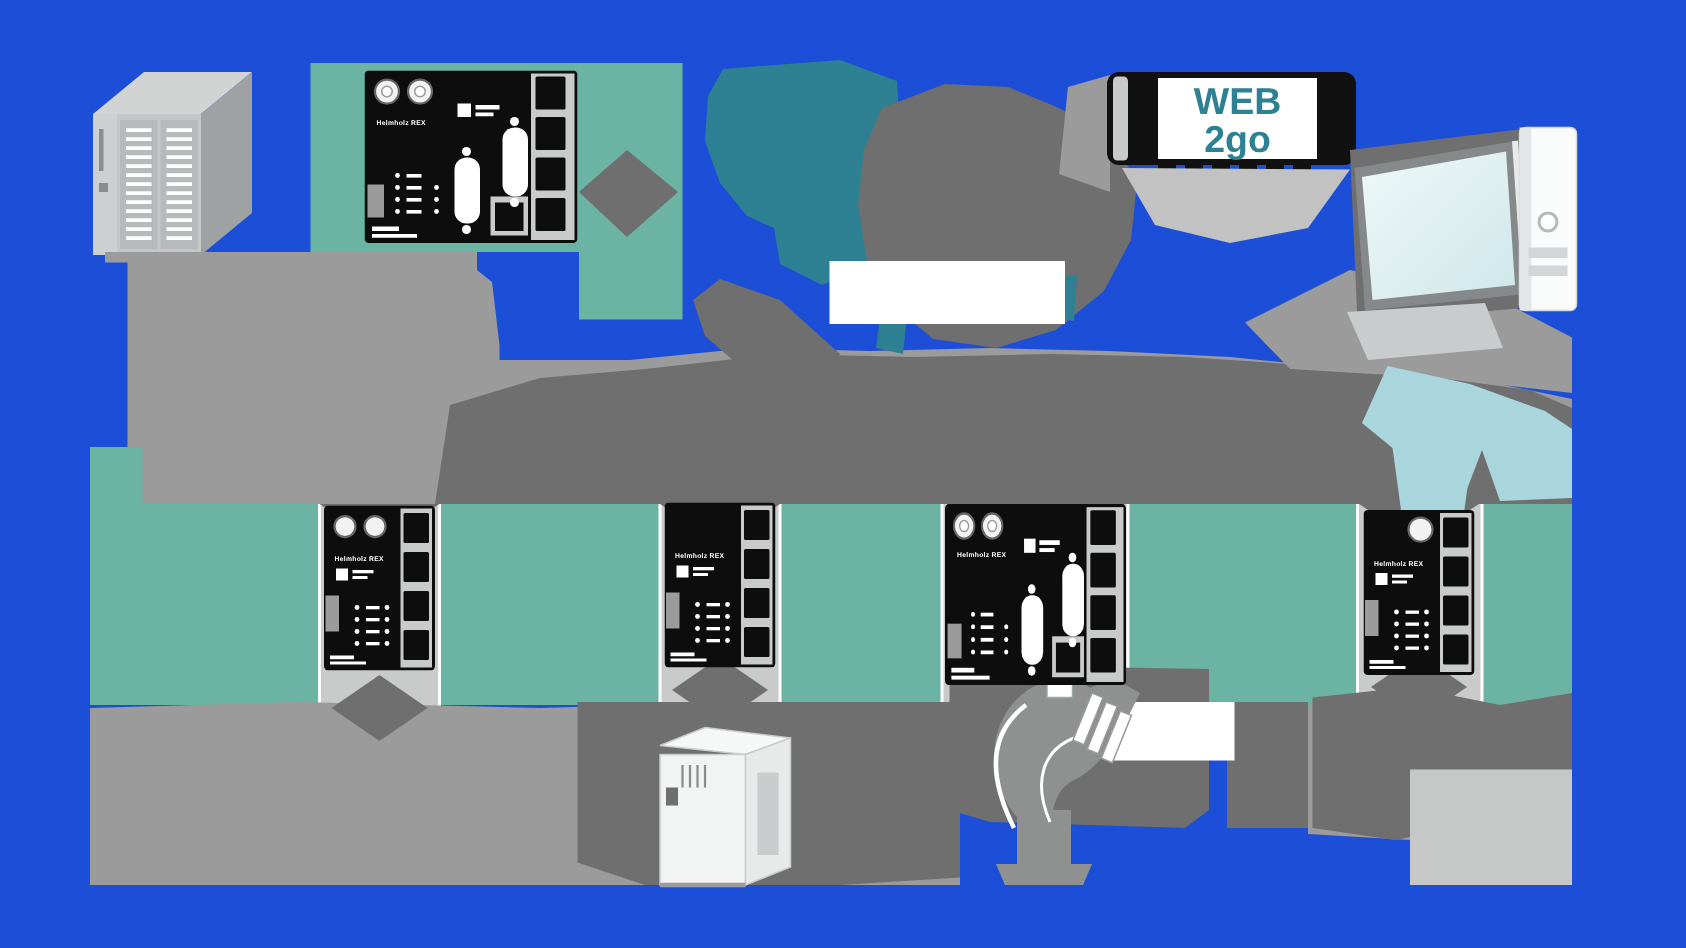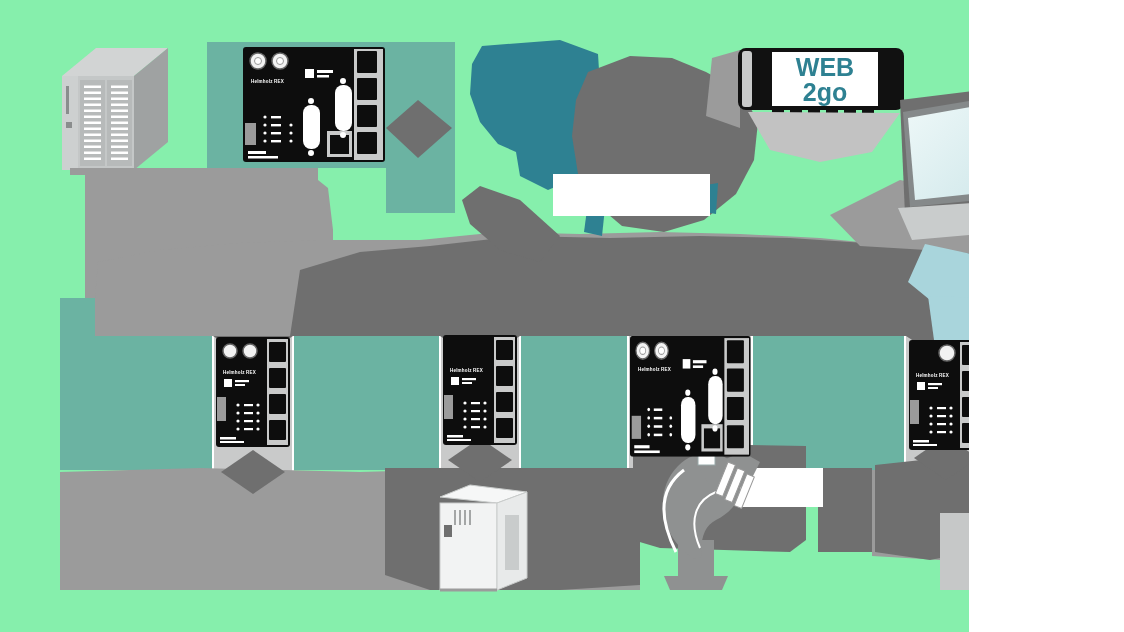--- a/index.html
+++ b/index.html
@@ -1,16 +1,16 @@
 <!DOCTYPE html>
 <html style="--teal: #6BB3A2; --teal_dark: #2E8192; --light_blue: #A9D5DC; --gray_dark: #6F6F6F; --gray_mid: #9B9B9B; --gray_light: #C9CACA; --device_black: #0D0D0D; --screen_blue: #D9EDEE; --white: #FFFFFF;"><head>
 <meta charset="utf-8">
 <style>
   html,body{margin:0;padding:0;background:#ffffff;}
-  .stage{position:relative;width:969px;height:632px;background:#86efac;overflow:hidden;
+  .stage{position:relative;width:1124px;height:632px;background:#1d4ed8;overflow:hidden;
          font-family:"Liberation Sans", sans-serif;}
   svg{display:block;}
   
   .fTeal  {fill:var(--teal,#6BB3A2);}
   .fTealD {fill:var(--teal_dark,#2E8192);}
   .fBlue  {fill:var(--light_blue,#A9D5DC);}
   .fG6    {fill:var(--gray_dark,#6F6F6F);}
   .fG9    {fill:var(--gray_mid,#9B9B9B);}
   .fGL    {fill:var(--gray_light,#C9CACA);}
   .fBlack {fill:var(--device_black,#0D0D0D);}

